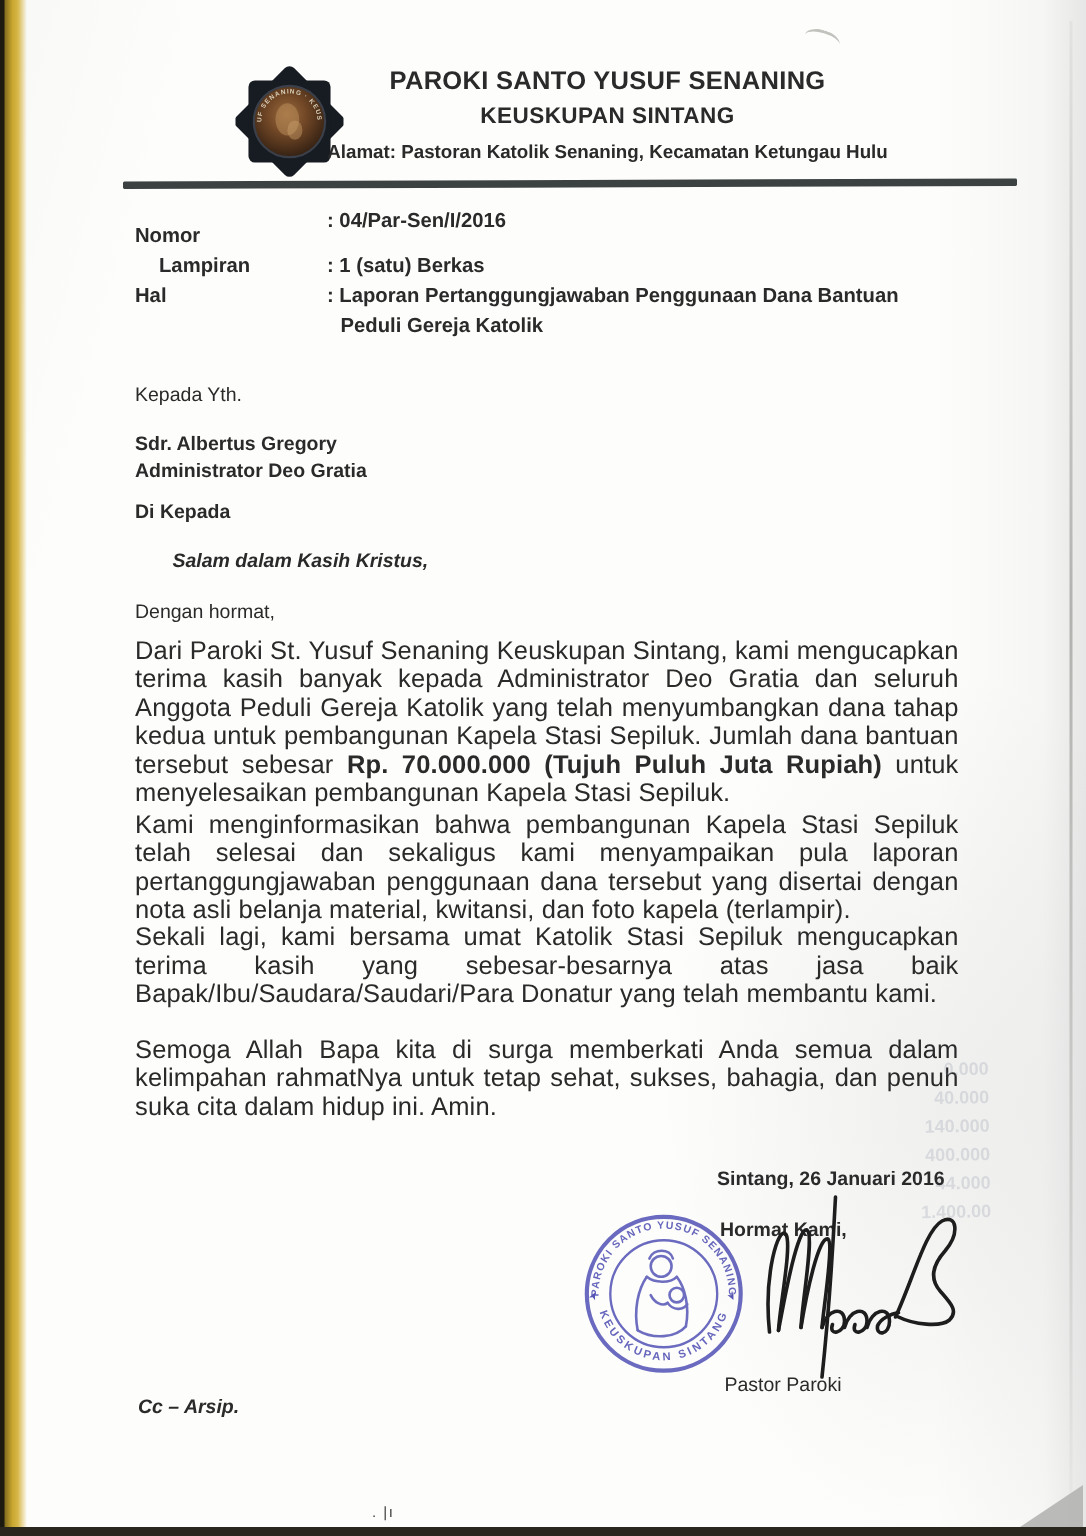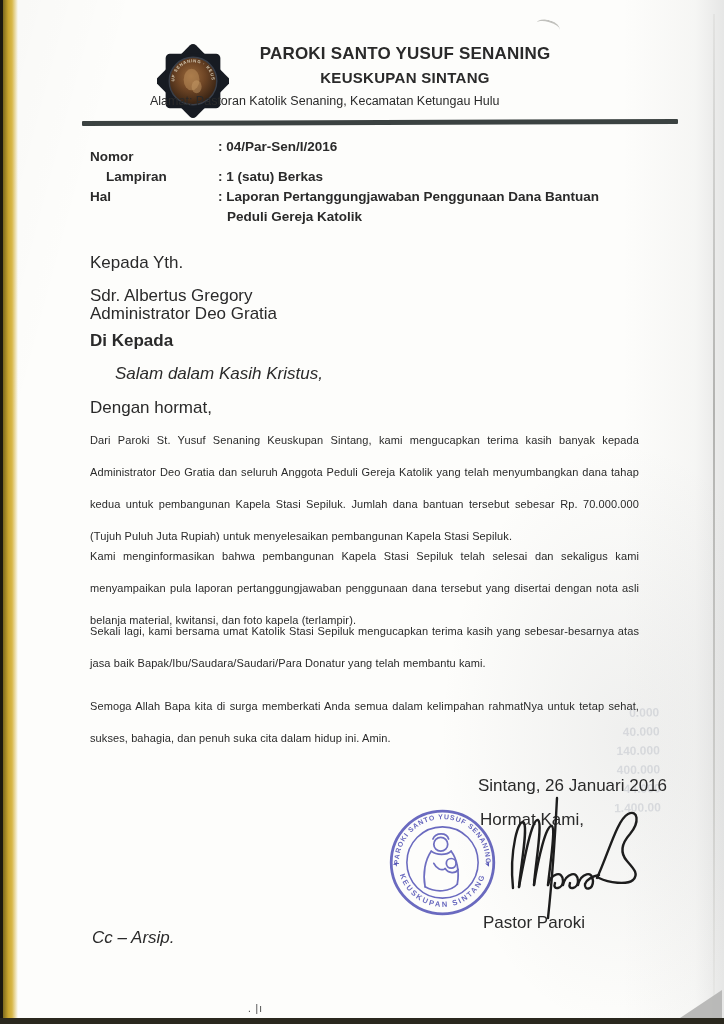--- a/index.html
+++ b/index.html
@@ -10,43 +10,43 @@
     background:
       linear-gradient(105deg, rgba(0,0,0,0.02) 0%, rgba(0,0,0,0) 14%),
       linear-gradient(to left, rgba(110,112,118,0.16) 0%, rgba(110,112,118,0.05) 4%, rgba(0,0,0,0) 14%),
       radial-gradient(ellipse 260px 420px at 86% 72%, rgba(120,122,128,0.10), rgba(0,0,0,0) 70%),
       #fdfdfb;
     overflow:hidden;
     font-family:"Liberation Sans", sans-serif;
     color:#2a2a2a;
   }
   .abs{position:absolute;}
-  .b{font-weight:400;}
+  .b{font-weight:700;}
   .i{font-style:italic;}
   
   .edge-left-dark{left:0;top:0;width:4px;height:1024px;background:#1c1910;}
   .edge-left-yellow{left:3px;top:0;width:15px;height:1024px;
     background:linear-gradient(to right,#7e6a1d 0%, #c9a62f 35%, #d8b84a 60%, rgba(216,184,74,0) 100%);}
   .edge-bottom{left:0;bottom:0;width:724px;height:6px;background:#2a281e;}
   .edge-right-line{left:713px;top:14px;width:2px;height:992px;opacity:.75;
     background:linear-gradient(#e0e0de, #9f9f9c 40%, #c7c7c4 80%, #e6e6e4);}
   .corner-tri{right:2px;bottom:6px;width:0;height:0;
     border-left:42px solid transparent;border-bottom:28px solid #b4b4b2;opacity:.9;}
   .smudge{left:536px;top:20px;width:24px;height:11px;border-top:2px solid #b3b3ae;
     border-radius:50%;transform:rotate(16deg);opacity:.8;}
   
   .hdr-title{left:180px;top:44px;width:450px;text-align:center;font-size:17px;font-weight:700;letter-spacing:.2px;}
   .hdr-sub{left:180px;top:69px;width:450px;text-align:center;font-size:15px;font-weight:700;letter-spacing:.3px;}
-  .hdr-addr{left:150px;top:94px;width:510px;text-align:left;font-size:12.5px;font-weight:400;}
+  .hdr-addr{left:150px;top:94px;width:510px;text-align:center;font-size:12.5px;font-weight:700;}
   .hdr-rule{left:82px;top:120px;width:596px;height:5px;background:#3b4241;transform:rotate(-0.2deg);border-radius:1px;}
   
   .ref{font-size:13.5px;font-weight:700;line-height:20px;}
   
-  .t{font-size:17px;line-height:20px;}
-  .para{left:90px;width:549px;font-size:11px;line-height:32px;text-align:justify;letter-spacing:.1px;}
+  .t{font-size:13px;line-height:20px;}
+  .para{left:90px;width:549px;font-size:17px;line-height:19px;text-align:justify;letter-spacing:.1px;}
   
   .ghost{left:586px;top:704px;width:74px;text-align:right;font-size:12px;font-weight:700;
     line-height:19px;color:#8e95a6;opacity:.25;transform:rotate(-1deg);}
   
   .name-underline{border-bottom:2px solid #232323;padding-bottom:1px;}
   .stamp-svg{left:386px;top:806px;mix-blend-mode:multiply;opacity:.92;}
   .sig-svg{left:497px;top:790px;}
   .scanmark{left:248px;top:1003px;font-size:10px;color:#3d3d3d;letter-spacing:1px;}
 </style>
 </head>

